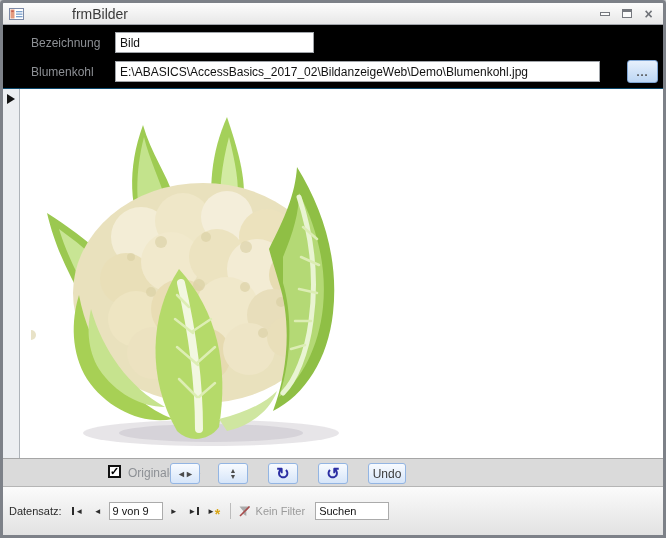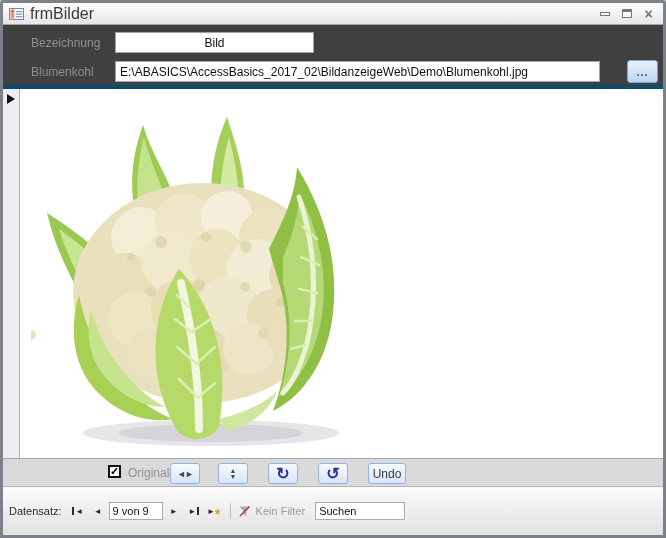--- a/index.html
+++ b/index.html
@@ -11,37 +11,37 @@
     box-shadow:0 0 0 1px #b8babd;
     background:#dadada; display:flex; flex-direction:column; overflow:hidden;
   }
 
   
   .titlebar {
     height:22px; flex:0 0 22px; display:flex; align-items:center; gap:6px;
     padding:0 8px 0 6px; background:linear-gradient(#fdfdfd,#e7e7e7);
     border-bottom:1px solid #a0a3a9;
   }
-  .titlebar .title { flex:1; font-size:16px; color:#3a3a3a; }
+  .titlebar .title { flex:1; font-size:14px; color:#3a3a3a;margin-left:42px; }
   .win-controls { display:flex; align-items:center; gap:9px; }
   .wc { display:flex; align-items:center; justify-content:center; width:13px; height:13px; cursor:default; }
   .wc-min i { display:block; width:10px; height:4px; border:1px solid #75787e; background:#fbfbfb; }
   .wc-rst i { display:block; width:10px; height:9px; border:1px solid #75787e; background:#fbfbfb; border-top-width:3px; }
   .wc-cls { font-size:14px; font-weight:bold; color:#6f7278; line-height:10px; }
 
   
   .form-header {
-    position:relative; flex:0 0 64px; background:#404040; border-bottom:4px solid #0c4a6e;
+    position:relative; flex:0 0 64px; background:#000000; border-bottom:1px solid #0c4a6e;
   }
   .field-label { position:absolute; font-size:12px; color:#8d9095; }
   .lbl-bez { left:28px; top:11px; }
   .lbl-bild { left:28px; top:40px; }
   .txt { position:absolute; height:21px; border:1px solid #a0a4a9; background:#fff;
          font-family:"Liberation Sans",sans-serif; font-size:12px; color:#111; padding:0 4px; }
-  .txt-bez  { left:112px; top:7px;  width:199px;text-align:center; }
+  .txt-bez  { left:112px; top:7px;  width:199px; }
   .txt-bild { left:112px; top:36px; width:485px; }
   .btn-browse {
     position:absolute; left:624px; top:35px; width:31px; height:23px;
     border:1px solid #7fa5d3; border-radius:3px;
     background:linear-gradient(#e7f0fc,#bcd6f4);
     color:#4a4a4a; font-size:11px; font-weight:bold; line-height:10px; letter-spacing:1px;
     display:flex; align-items:center; justify-content:center; cursor:pointer;
   }
 
   
@@ -93,21 +93,21 @@
   }
   .nav-btn .bar { width:2px; height:8px; background:#2b2b2b; }
   .nav-btn .star { font-size:14px; font-weight:bold; color:#d9a514; line-height:8px; margin-top:5px; margin-left:-1px; }
   .pos-box {
     width:54px; height:18px; border:1px solid #ababab; background:#fff;
     font-family:"Liberation Sans",sans-serif; font-size:11px; color:#111; padding:0 3px;
   }
   .nav-sep { width:1px; height:16px; background:#bcbcbc; margin:0 5px; }
   .filter { display:flex; align-items:center; gap:4px; color:#9b9b9b; cursor:default; }
   .search-box {
-    margin-left:8px; width:90px; height:18px; border:1px solid #ababab; background:#fff;
+    margin-left:8px; width:74px; height:18px; border:1px solid #ababab; background:#fff;
     font-family:"Liberation Sans",sans-serif; font-size:11px; color:#111; padding:0 3px;
   }
 </style>
 </head>
 <body>
 
 <div class="window">
 
   <div class="titlebar">
     <span style="display:flex;">

